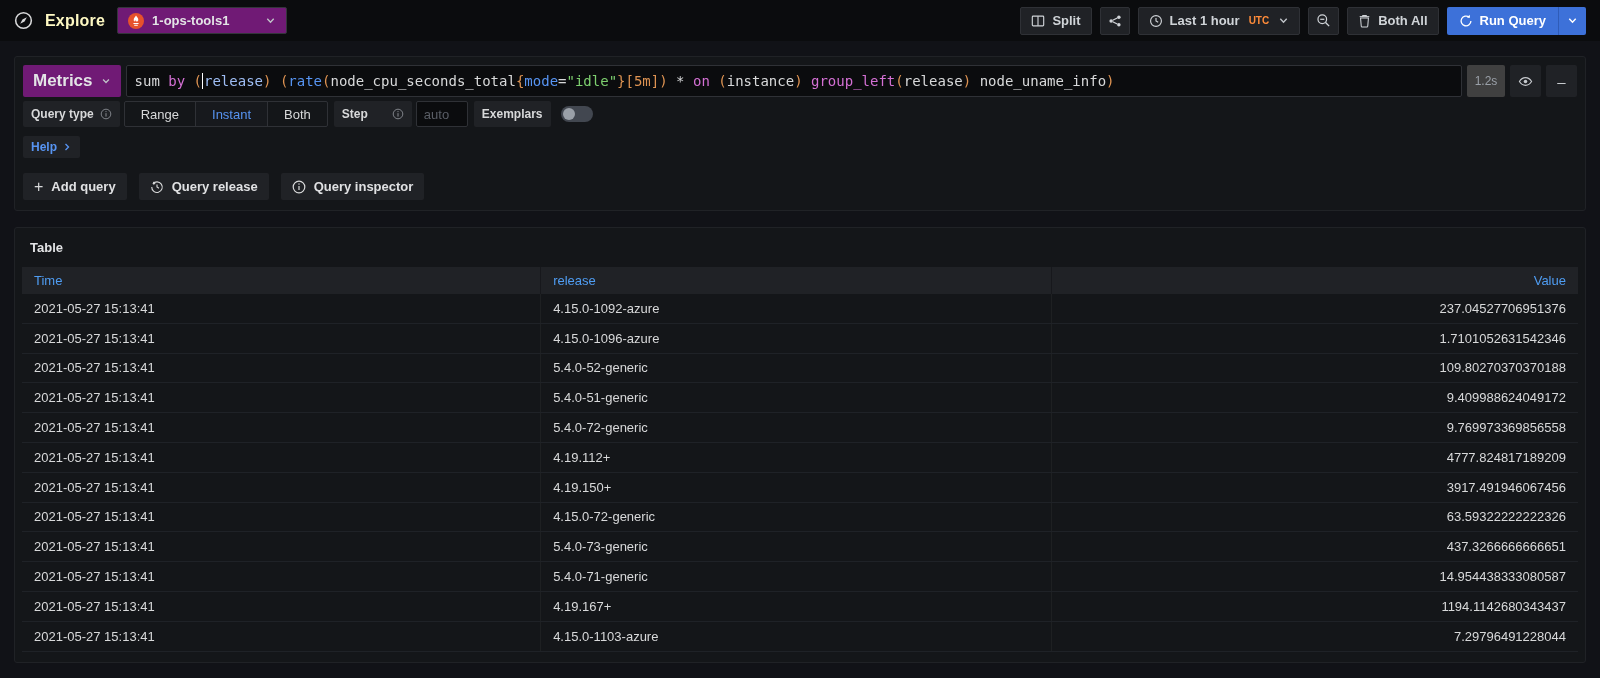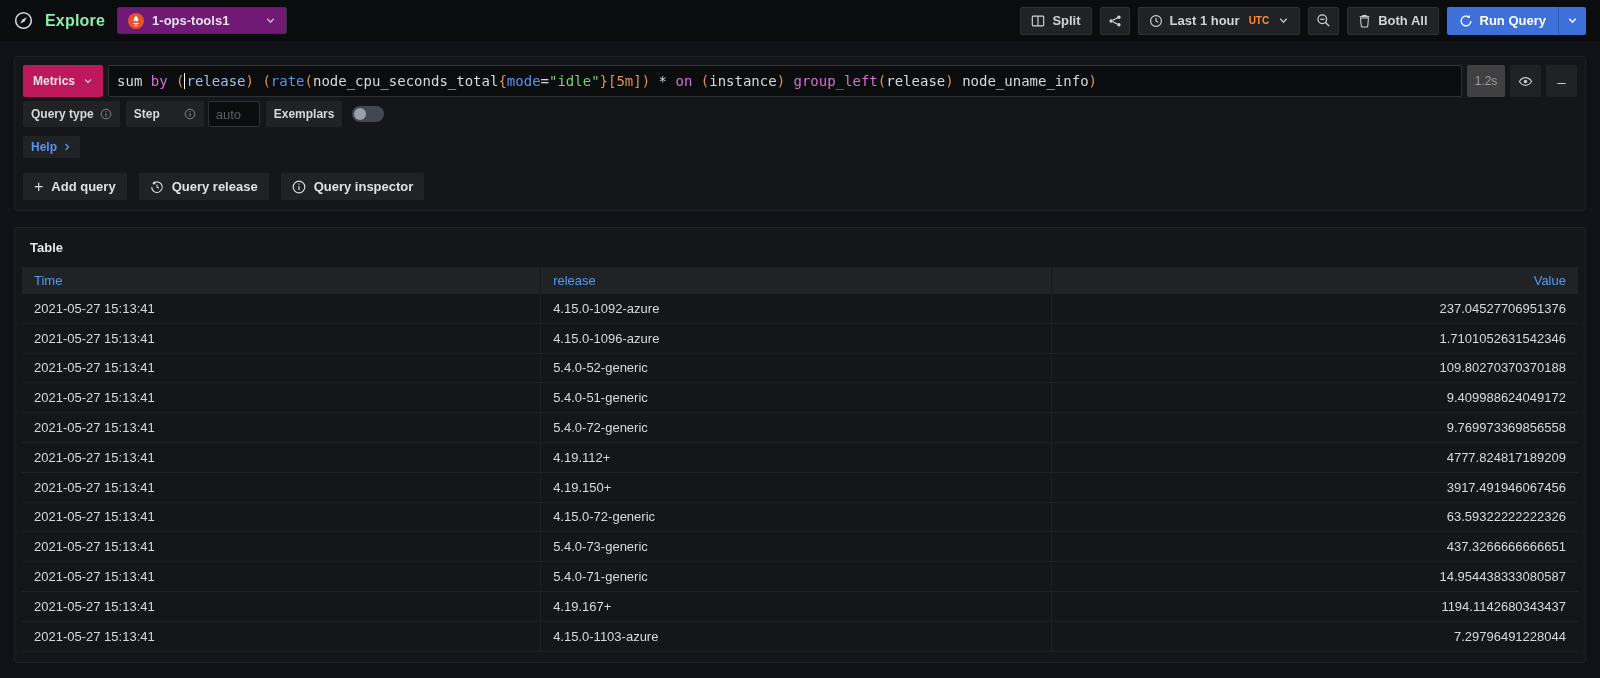--- a/index.html
+++ b/index.html
@@ -12,21 +12,21 @@
   }
   svg { display:block; }
 
   
   .nav {
     height:41px; background:#0b0c0e;
     display:flex; align-items:center; justify-content:space-between;
     padding:0 14px;
   }
   .nav-left { display:flex; align-items:center; gap:12px; }
-  .nav-title { font-size:16px; font-weight:bold; color:#86efac; letter-spacing:.2px; }
+  .nav-title { font-size:16px; font-weight:bold; color:#fef9c3; letter-spacing:.2px; }
   .ds-picker {
     display:flex; align-items:center; gap:8px;
     height:27px; min-width:160px; padding:0 10px;
     background:#701a75; border:1px solid #34363b; border-radius:2px;
     cursor:pointer;
   }
   .ds-name { font-weight:bold; font-size:13px; color:#e3e4e6; margin-right:28px; }
   .nav-right { display:flex; align-items:center; gap:8px; }
   .tb-btn {
     display:flex; align-items:center; gap:7px;
@@ -50,21 +50,21 @@
   .content { padding:0 14px; }
 
   .panel {
     background:#141619; border:1px solid #202226; border-radius:3px;
   }
   .query-panel { margin-top:15px; padding:8px 8px 10px 8px; }
 
   .qrow1 { display:flex; align-items:stretch; gap:5px; height:32px; }
   .metrics-btn {
     display:flex; align-items:center; gap:8px; padding:0 10px;
-    background:#be185d; border-radius:2px; font-size:12px; font-weight:bold;
+    background:#701a75; border-radius:2px; font-size:17px; font-weight:bold;
     color:#e3e4e6; cursor:pointer; white-space:nowrap;
   }
   .query-field {
     flex:1; display:flex; align-items:center;
     background:#0b0c0e; border:1px solid #2f3136; border-radius:2px;
     padding:0 8px;
     font-family:"DejaVu Sans Mono","Liberation Mono",monospace;
     font-size:14px; white-space:pre; overflow:hidden;
     cursor:text;
   }
@@ -295,20 +295,25 @@
 
     <div class="qrow2">
       <div class="inline-label">
         <span>Query type</span>
         <svg width="12" height="12" viewBox="0 0 14 14" class="muted-icon">
             <circle cx="7" cy="7" r="5.6" fill="none" stroke="#85888e" stroke-width="1.1"></circle>
             <rect x="6.4" y="6" width="1.2" height="4" fill="#85888e"></rect>
             <rect x="6.4" y="3.6" width="1.2" height="1.2" fill="#85888e"></rect>
           </svg>
       </div>
+      <div class="radio-group">
+        <div class="qt-option">Range</div>
+        <div class="qt-option selected">Instant</div>
+        <div class="qt-option">Both</div>
+      </div>
       <div class="inline-label" style="margin-left:2px;">
         <span>Step</span>
         <svg width="12" height="12" viewBox="0 0 14 14" class="muted-icon" style="margin-left:18px;">
             <circle cx="7" cy="7" r="5.6" fill="none" stroke="#85888e" stroke-width="1.1"></circle>
             <rect x="6.4" y="6" width="1.2" height="4" fill="#85888e"></rect>
             <rect x="6.4" y="3.6" width="1.2" height="1.2" fill="#85888e"></rect>
           </svg>
       </div>
       <input class="step-input" placeholder="auto" style="">
       <div class="inline-label" style="margin-left:2px;">

